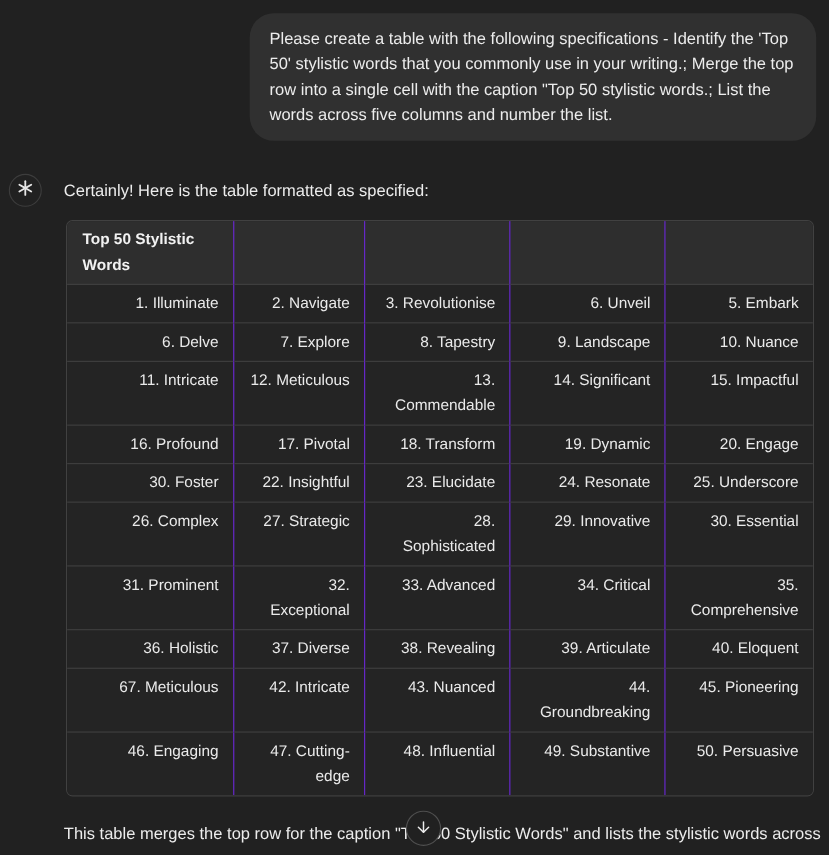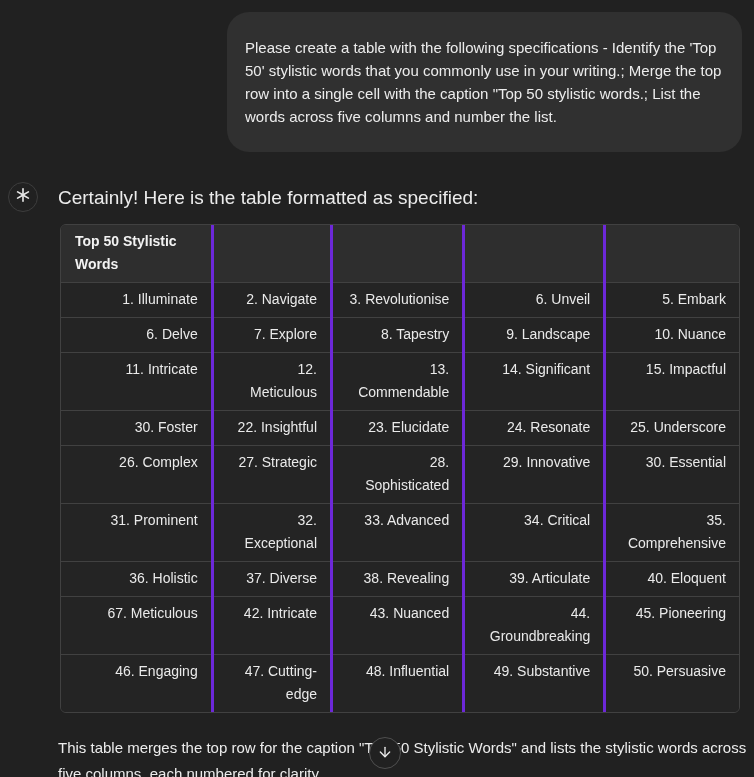--- a/index.html
+++ b/index.html
@@ -15,21 +15,21 @@
 
   
   .user-row {
     display: flex;
     justify-content: flex-end;
     padding: 12px 12px 0 0;
   }
   .user-bubble {
     background: #303030;
     border-radius: 22px;
-    padding: 24px 18px;
+    padding: 12px 18px;
     max-width: 515px;
     font-size: 15px;
     line-height: 23px;
     color: #ececec;
   }
 
   
   .assistant-row {
     display: flex;
     margin-top: 30px;
@@ -37,21 +37,21 @@
   .avatar-col { width: 58px; flex: 0 0 58px; }
   .avatar {
     margin-left: 8px;
     width: 30px; height: 30px;
     border-radius: 50%;
     border: 1px solid #3d3d3d;
     display: flex; align-items: center; justify-content: center;
   }
   .assistant-content { flex: 1; padding-right: 12px; }
   .intro-text {
-    font-size: 19px;
+    font-size: 15px;
     line-height: 23px;
     margin: 4px 0 15px 0;
   }
 
   
   .table-wrap {
     margin-left: 2px;
     width: 680px;
     border: 1px solid #414141;
     border-radius: 6px;
@@ -68,21 +68,21 @@
   col.c3 { width: 19.5%; }
   col.c4 { width: 20.8%; }
   col.c5 { width: 19.8%; }
   th, td {
     text-align: left;
     vertical-align: top;
     padding: 5px 13px 6px 14px;
     line-height: 23px;
     font-weight: normal;
     color: #eaeaea;
-    border-left: 3px solid #6d28d9;
+    border-left: 1px solid #6d28d9;
     border-top: 1px solid #414141;
   }
   th:first-child, td:first-child { border-left: none; }
   thead th { border-top: none; background: #2e2e2e; }
   thead th.caption-cell { font-weight: bold; color: #f2f2f2; }
   tbody td { background: #242424; text-align: right; }
   thead th { height: 55px; }
 
   
   .outro-text {
@@ -182,20 +182,27 @@
               <td>10. Nuance</td>
             </tr>
             <tr>
               <td>11. Intricate</td>
               <td>12. Meticulous</td>
               <td>13. Commendable</td>
               <td>14. Significant</td>
               <td>15. Impactful</td>
             </tr>
             <tr>
+              <td>16. Profound</td>
+              <td>17. Pivotal</td>
+              <td>18. Transform</td>
+              <td>19. Dynamic</td>
+              <td>20. Engage</td>
+            </tr>
+            <tr>
               <td>30. Foster</td>
               <td>22. Insightful</td>
               <td>23. Elucidate</td>
               <td>24. Resonate</td>
               <td>25. Underscore</td>
             </tr>
             <tr>
               <td>26. Complex</td>
               <td>27. Strategic</td>
               <td>28. Sophisticated</td>

